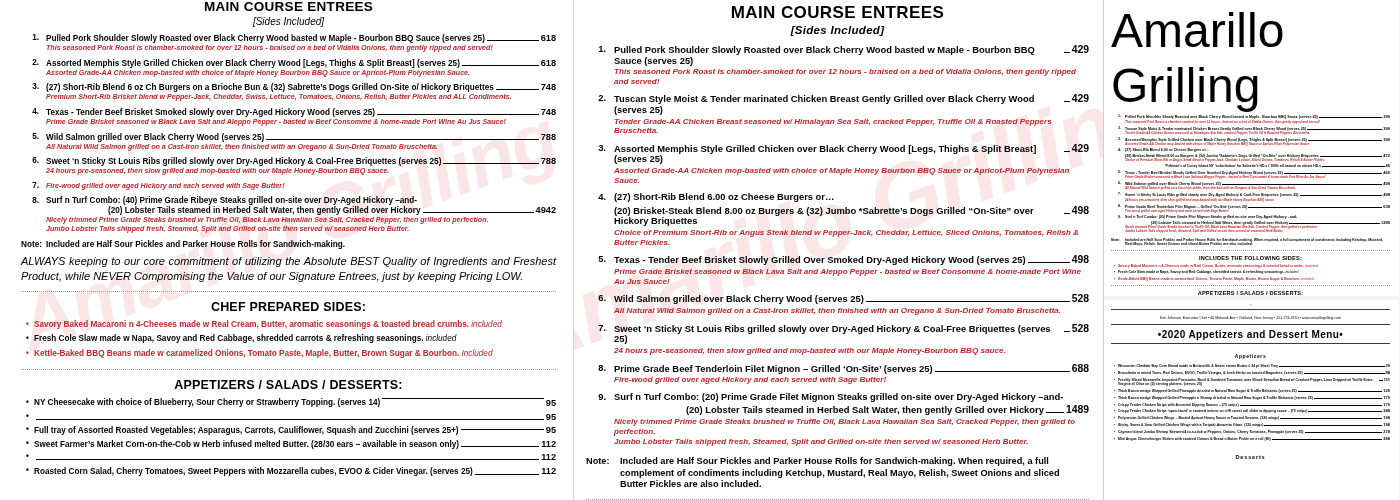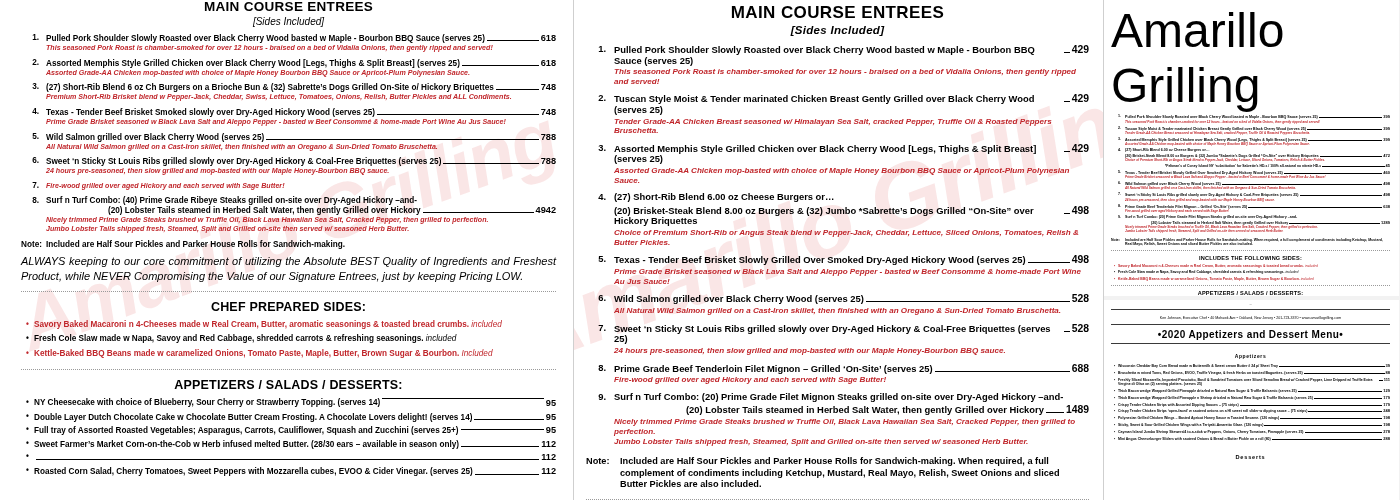--- a/index.html
+++ b/index.html
@@ -232,21 +232,20 @@
             <span class="dot">•</span>
             <span style="flex:1;display:flex;align-items:flex-start;min-width:0">
               <span class="nm-t">NY Cheesecake with choice of Blueberry, Sour Cherry or Strawberry Topping. (serves 14)</span>
               <span class="lead"></span>
               <span class="price">95</span>
             </span>
           </div>
           <div class="bul tight">
             <span class="dot">•</span>
             <span style="flex:1;display:flex;align-items:baseline;min-width:0">
-              <span class="nm-t">Double Layer Dutch Chocolate Cake w Chocolate Butter Cream Frosting. A Chocolate Lovers delight! (serves 14)</span>
               <span class="lead"></span>
               <span class="price">95</span>
             </span>
           </div>
           <div class="bul tight">
             <span class="dot">•</span>
             <span style="flex:1;display:flex;align-items:center;min-width:0">
               <span class="nm-t">Full tray of Assorted Roasted Vegetables; Asparagus, Carrots, Cauliflower, Squash and Zucchini (serves 25+)</span>
               <span class="lead"></span>
               <span class="price">95</span>

